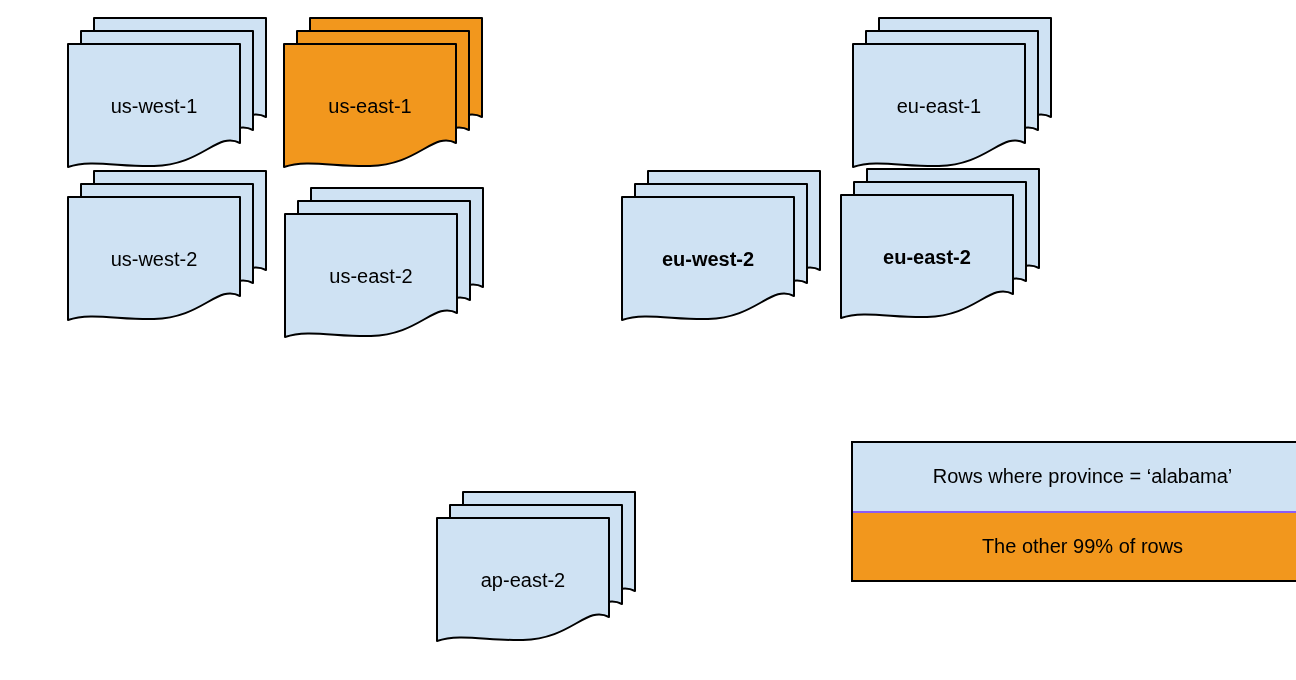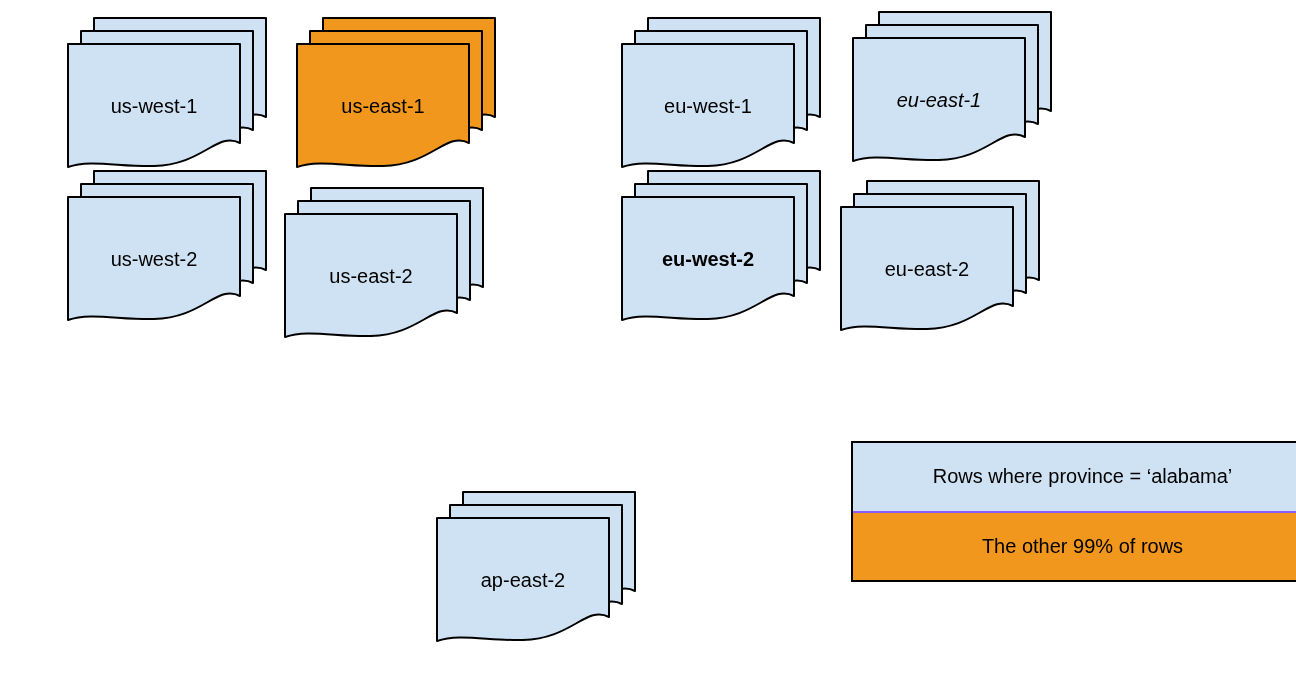--- a/index.html
+++ b/index.html
@@ -64,39 +64,31 @@
 
   <div class="stack" style="left: 18px; top: 14px; --fill: #cfe2f3; --stroke: #000000;">
     <svg width="204" height="158" viewBox="0 0 204 158">
       <path class="sheet" transform="translate(28,4)" d="M0 0 H172 V99 C149 87 135 121 86 122 C52 123 22 115 0 123 Z"></path>
       <path class="sheet" transform="translate(15,17)" d="M0 0 H172 V99 C149 87 135 121 86 122 C52 123 22 115 0 123 Z"></path>
       <path class="sheet" transform="translate(2,30)" d="M0 0 H172 V99 C149 87 135 121 86 122 C52 123 22 115 0 123 Z"></path>
       <text class="region-label" x="88" y="99">us-west-1</text>
     </svg>
   </div>
 
-  <div class="stack" style="left: 247px; top: 14px; --fill: #f2971d; --stroke: #000000;">
+  <div class="stack" style="left: 234px; top: 14px; --fill: #f2971d; --stroke: #000000;">
     <svg width="204" height="158" viewBox="0 0 204 158">
       <path class="sheet" transform="translate(28,4)" d="M0 0 H172 V99 C149 87 135 121 86 122 C52 123 22 115 0 123 Z"></path>
       <path class="sheet" transform="translate(15,17)" d="M0 0 H172 V99 C149 87 135 121 86 122 C52 123 22 115 0 123 Z"></path>
       <path class="sheet" transform="translate(2,30)" d="M0 0 H172 V99 C149 87 135 121 86 122 C52 123 22 115 0 123 Z"></path>
       <text class="region-label" x="88" y="99">us-east-1</text>
     </svg>
   </div>
 
-  <div class="stack" style="left: 572px; top: 14px; --fill: #cfe2f3; --stroke: #000000;">
-    <svg width="204" height="158" viewBox="0 0 204 158">
-      <path class="sheet" transform="translate(28,4)" d="M0 0 H172 V99 C149 87 135 121 86 122 C52 123 22 115 0 123 Z"></path>
-      <path class="sheet" transform="translate(15,17)" d="M0 0 H172 V99 C149 87 135 121 86 122 C52 123 22 115 0 123 Z"></path>
-      <path class="sheet" transform="translate(2,30)" d="M0 0 H172 V99 C149 87 135 121 86 122 C52 123 22 115 0 123 Z"></path>
-      <text class="region-label" x="88" y="99">eu-west-1</text>
-    </svg>
-  </div>
 
-  <div class="stack" style="left: 803px; top: 8px; font-style: italic; --fill: #cfe2f3; --stroke: #000000;">
+  <div class="stack" style="left: 803px; top: 14px; --fill: #cfe2f3; --stroke: #000000;">
     <svg width="204" height="158" viewBox="0 0 204 158">
       <path class="sheet" transform="translate(28,4)" d="M0 0 H172 V99 C149 87 135 121 86 122 C52 123 22 115 0 123 Z"></path>
       <path class="sheet" transform="translate(15,17)" d="M0 0 H172 V99 C149 87 135 121 86 122 C52 123 22 115 0 123 Z"></path>
       <path class="sheet" transform="translate(2,30)" d="M0 0 H172 V99 C149 87 135 121 86 122 C52 123 22 115 0 123 Z"></path>
       <text class="region-label" x="88" y="99">eu-east-1</text>
     </svg>
   </div>
 
   <div class="stack" style="left: 18px; top: 167px; text-align: right; --fill: #cfe2f3; --stroke: #000000;">
     <svg width="204" height="158" viewBox="0 0 204 158">
@@ -118,21 +110,21 @@
 
   <div class="stack" style="left: 572px; top: 167px; font-weight: bold; --fill: #cfe2f3; --stroke: #000000;">
     <svg width="204" height="158" viewBox="0 0 204 158">
       <path class="sheet" transform="translate(28,4)" d="M0 0 H172 V99 C149 87 135 121 86 122 C52 123 22 115 0 123 Z"></path>
       <path class="sheet" transform="translate(15,17)" d="M0 0 H172 V99 C149 87 135 121 86 122 C52 123 22 115 0 123 Z"></path>
       <path class="sheet" transform="translate(2,30)" d="M0 0 H172 V99 C149 87 135 121 86 122 C52 123 22 115 0 123 Z"></path>
       <text class="region-label" x="88" y="99">eu-west-2</text>
     </svg>
   </div>
 
-  <div class="stack" style="left: 791px; top: 177px; --fill: #cfe2f3; --stroke: #000000;">
+  <div class="stack" style="left: 791px; top: 165px; font-weight: bold; --fill: #cfe2f3; --stroke: #000000;">
     <svg width="204" height="158" viewBox="0 0 204 158">
       <path class="sheet" transform="translate(28,4)" d="M0 0 H172 V99 C149 87 135 121 86 122 C52 123 22 115 0 123 Z"></path>
       <path class="sheet" transform="translate(15,17)" d="M0 0 H172 V99 C149 87 135 121 86 122 C52 123 22 115 0 123 Z"></path>
       <path class="sheet" transform="translate(2,30)" d="M0 0 H172 V99 C149 87 135 121 86 122 C52 123 22 115 0 123 Z"></path>
       <text class="region-label" x="88" y="99">eu-east-2</text>
     </svg>
   </div>
 
 
   <div class="stack" style="left: 387px; top: 488px; --fill: #cfe2f3; --stroke: #000000;">

